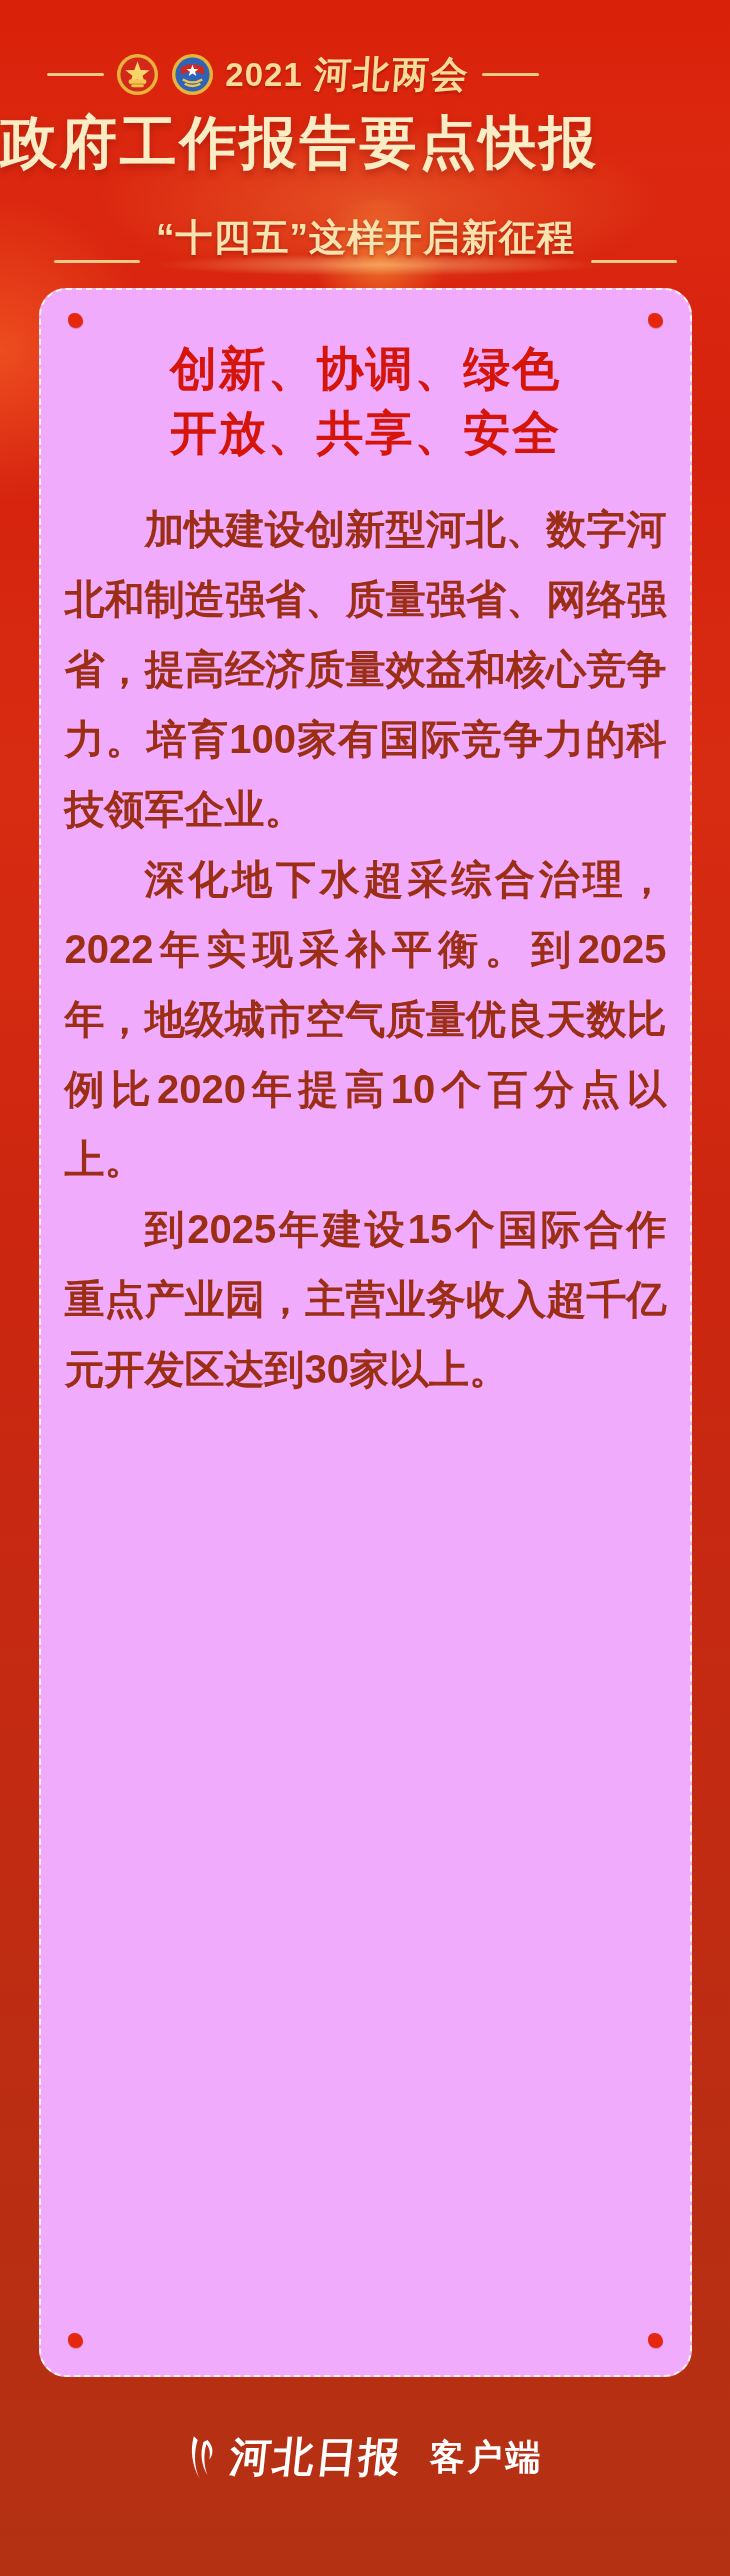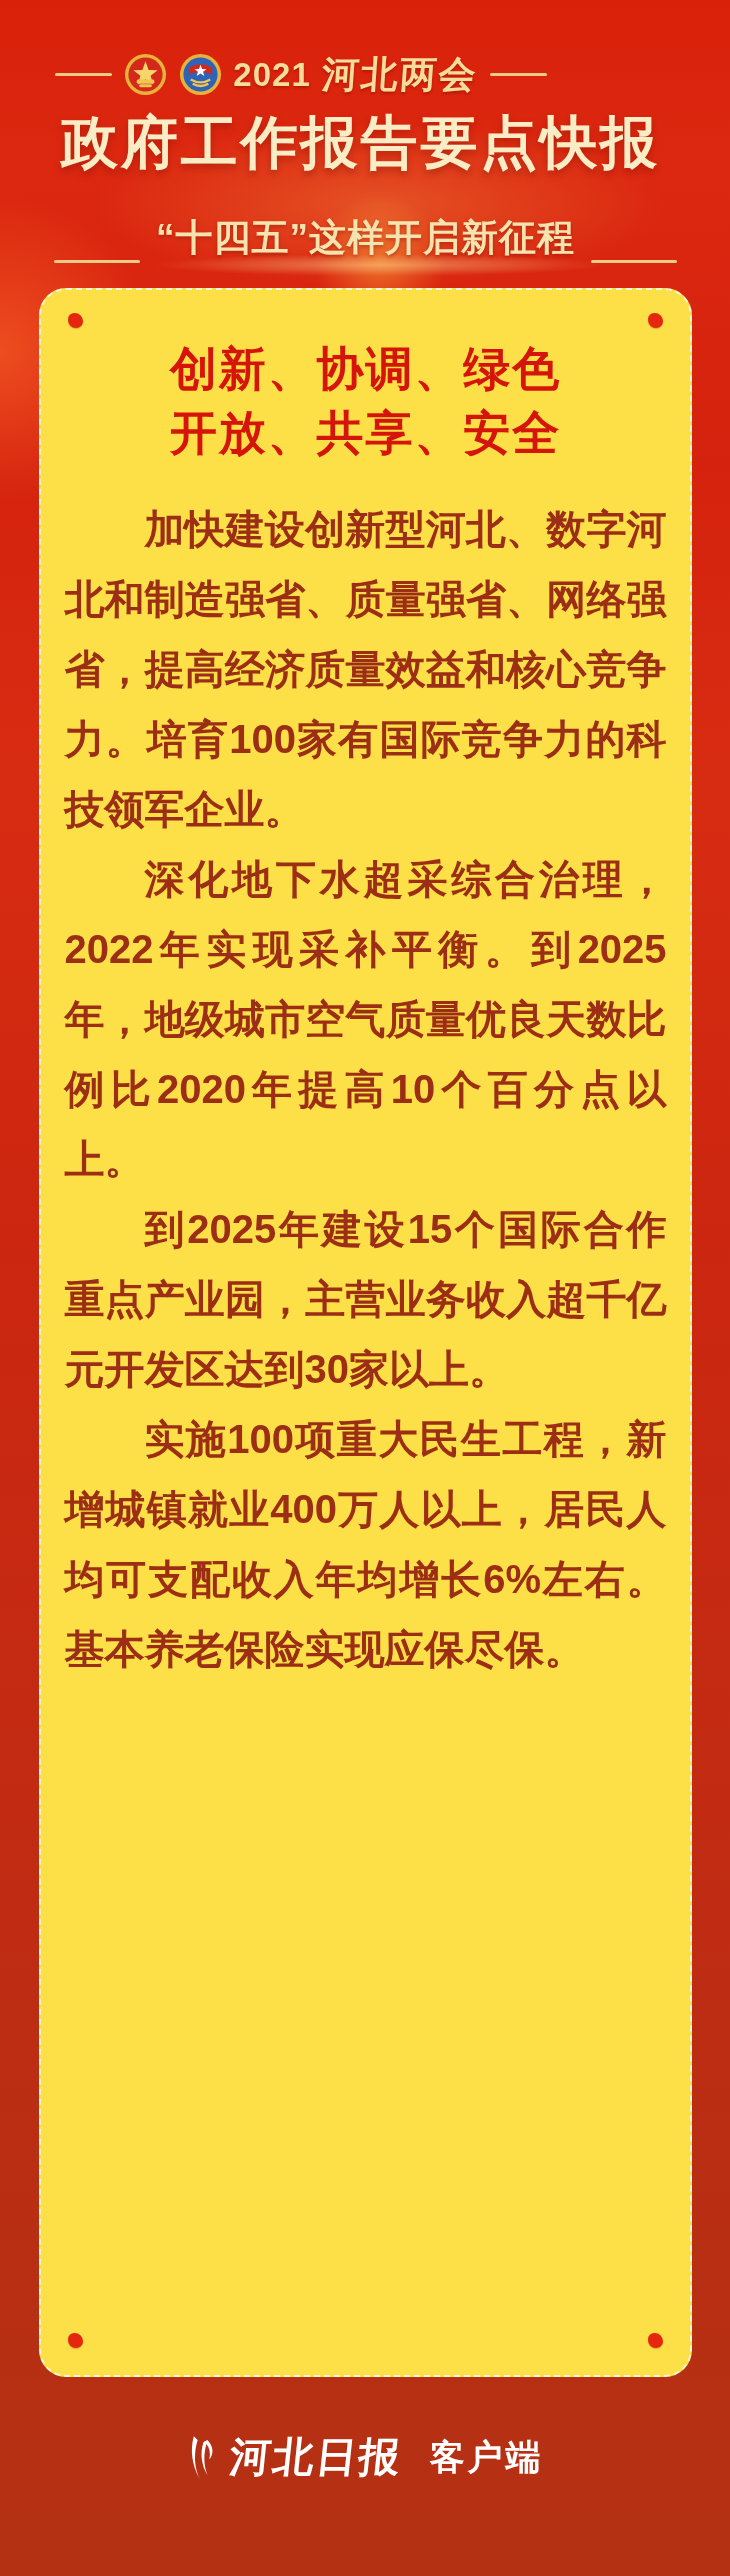--- a/index.html
+++ b/index.html
@@ -15,52 +15,52 @@
       radial-gradient(ellipse 409px 117px at 52% 146px, rgba(255,190,90,.28), rgba(255,190,90,0) 70%),
       radial-gradient(ellipse 322px 15.6px at 52% 207px, rgba(255,230,160,.45), rgba(255,230,160,0) 70%),
       radial-gradient(circle 88px at 52% 203px, rgba(255,170,60,.5), rgba(255,170,60,0) 75%);
   }
   .flare-corner{
     position:absolute;left:0;top:195px;width:234px;height:409px;pointer-events:none;
     background:radial-gradient(circle 214px at 0 156px, rgba(255,110,45,.55), rgba(255,110,45,0) 72%);
   }
   
   .header-row{
-    position:absolute;left:8px;top:51px;width:586px;height:47px;
+    position:absolute;left:0;top:51px;width:586px;height:47px;
     display:flex;align-items:center;justify-content:center;gap:11.7px;
   }
   .gold-line{width:57px;height:2.9px;background:#eccb8a;border-radius:1.9px;}
   .emblem{width:43px;height:43px;display:block;}
   .year{
     color:#f6dc9b;font-size:33px;font-weight:900;letter-spacing:1px;
     text-shadow:0 1.9px 2.9px rgba(110,10,0,.35);
   }
   .session-name{
     color:#f6dc9b;font-size:37px;font-weight:900;letter-spacing:1.9px;
     transform:skewX(-4deg);text-shadow:0 1.9px 2.9px rgba(110,10,0,.35);
   }
   .main-title{
-    position:absolute;left:0;top:105px;width:721px;text-align:center;
+    position:absolute;left:0;top:105px;width:721px;
     color:#faecc4;font-size:57px;font-weight:900;letter-spacing:2.9px;
     text-shadow:0 3.9px 7.8px rgba(120,12,0,.38);
   }
   .subtitle-row{
     position:absolute;left:0;top:216px;width:731px;height:47px;
     display:flex;align-items:flex-end;justify-content:center;gap:15.6px;
   }
   .subtitle-line{width:86px;height:2.9px;background:#eccb8a;border-radius:1.9px;}
   .subtitle{
     color:#f7e3ae;font-size:37px;font-weight:900;letter-spacing:1px;
     text-shadow:0 1.9px 3.9px rgba(110,10,0,.35);
   }
   
   .card{
     position:absolute;left:39px;top:288px;width:653px;height:2089px;
     box-sizing:border-box;border-radius:27px;
-    background:#fde047;border:2.9px dashed rgba(255,249,225,.95);
+    background:#f0abfc;border:2.9px dashed rgba(255,249,225,.95);
     padding:43px 23.4px 0 23.4px;
   }
   .pin{
     position:absolute;width:14.6px;height:14.6px;background:#e5270e;
     border-radius:45% 60% 50% 58%;box-shadow:0 1px 1px rgba(120,20,0,.25);
   }
   .pin.tl{top:23.4px;left:27px;}
   .pin.tr{top:23.4px;right:27px;}
   .pin.bl{bottom:27px;left:27px;}
   .pin.br{bottom:27px;right:27px;}
@@ -129,21 +129,20 @@
 
   <div class="card-heading">
     <div>创新、协调、绿色</div>
     <div>开放、共享、安全</div>
   </div>
 
   <div class="card-body">
     <p>加快建设创新型河北、数字河北和制造强省、质量强省、网络强省，提高经济质量效益和核心竞争力。培育100家有国际竞争力的科技领军企业。</p>
     <p>深化地下水超采综合治理，2022年实现采补平衡。到2025年，地级城市空气质量优良天数比例比2020年提高10个百分点以上。</p>
     <p>到2025年建设15个国际合作重点产业园，主营业务收入超千亿元开发区达到30家以上。</p>
-    <p>实施100项重大民生工程，新增城镇就业400万人以上，居民人均可支配收入年均增长6%左右。基本养老保险实现应保尽保。</p>
   </div>
 </div>
 
 <div class="footer">
   <svg class="logo-swirl" viewBox="0 0 34 52">
     <path d="M6 4 C2 18 4 34 12 48 C6 36 6 20 10 8 Z" fill="#ffffff"></path>
     <path d="M16 10 C12 22 14 34 20 44 C16 34 16 22 19 12 Q24 18 22 28 C27 22 26 14 20 8 Z" fill="#ffffff"></path>
   </svg>
   <span class="logo-name">河北日报</span>
   <span class="logo-suffix">客户端</span>

